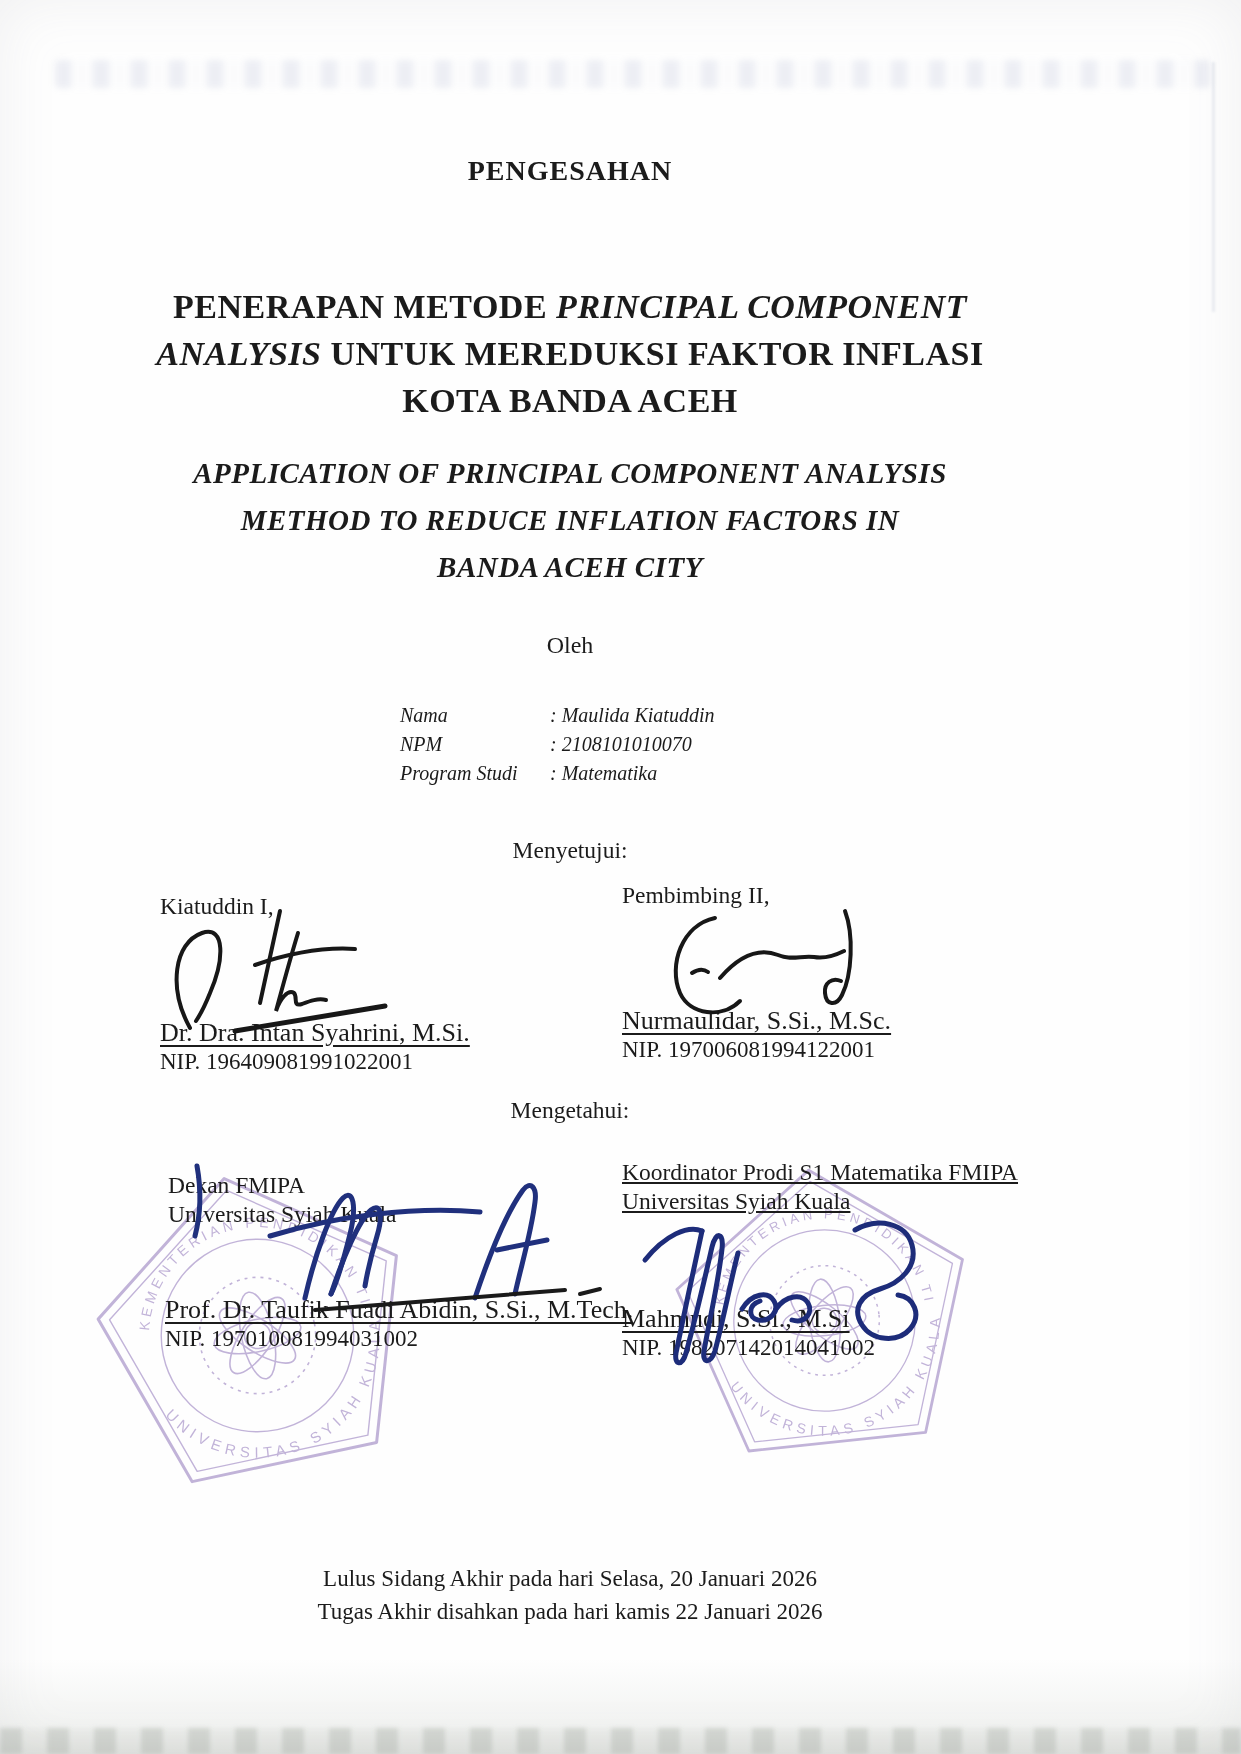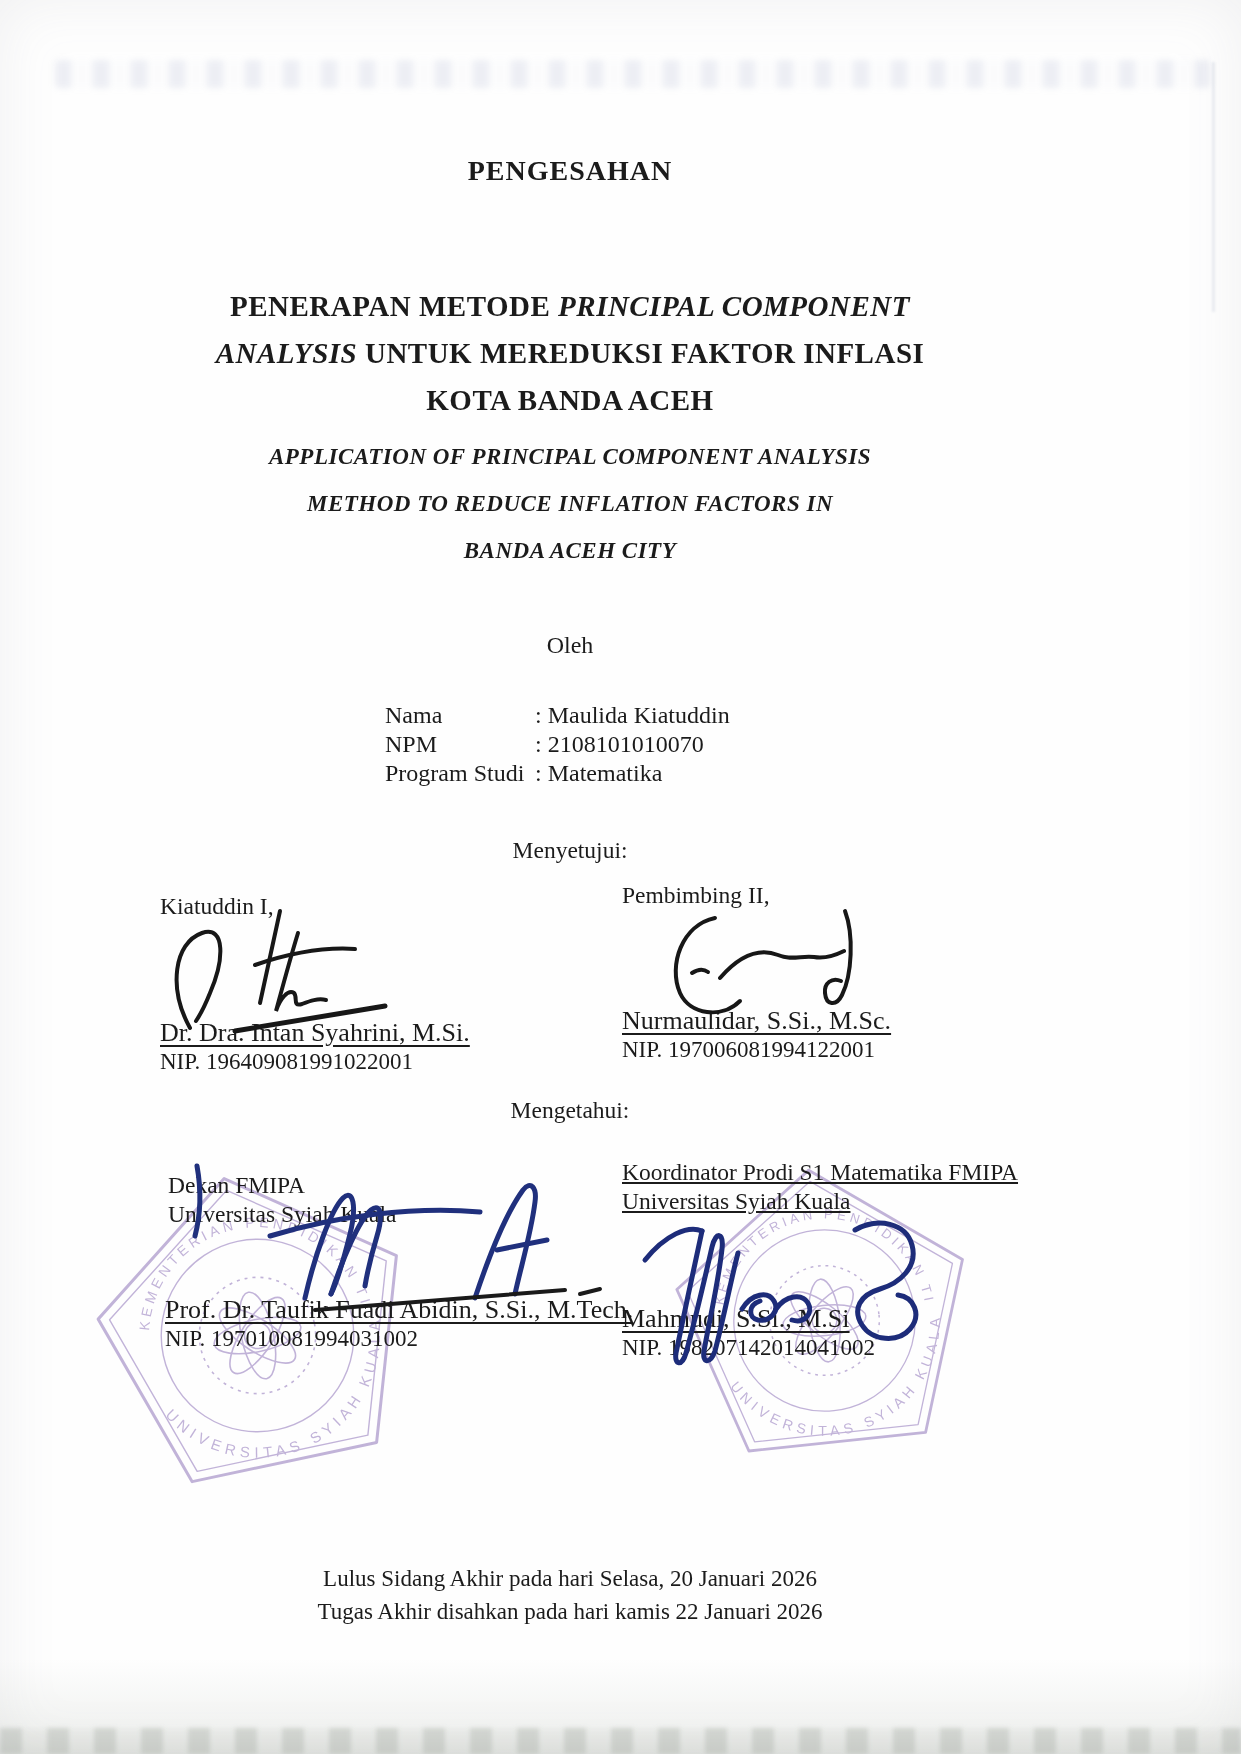--- a/index.html
+++ b/index.html
@@ -30,24 +30,24 @@
       rgba(188,194,186,0.18) 70%, rgba(168,175,166,0.32) 100%);
   }
   .artifact-bottom-streaks{
     position:absolute;left:0;bottom:0;width:100%;height:26px;
     background:repeating-linear-gradient(90deg,
       rgba(140,148,138,0.28) 0 22px, rgba(190,196,188,0.08) 22px 47px);
     filter:blur(2px);
   }
   .center{position:absolute;left:40px;width:1060px;text-align:center;}
   .heading{top:155px;font-size:28px;font-weight:bold;letter-spacing:1px;}
-  .title-id{top:283px;font-size:29px;font-weight:bold;line-height:47px;letter-spacing:0.5px;}
-  .title-en{top:433px;font-size:23px;font-weight:bold;font-style:italic;line-height:47px;letter-spacing:0.5px;}
+  .title-id{top:283px;font-size:34px;font-weight:bold;line-height:47px;letter-spacing:0.5px;}
+  .title-en{top:450px;font-size:29px;font-weight:bold;font-style:italic;line-height:47px;letter-spacing:0.5px;}
   .byline{top:632px;font-size:24px;}
-  .info{position:absolute;left:385px;top:701px;font-size:24px;line-height:29px;}
+  .info{position:absolute;left:400px;top:701px;font-size:20px;line-height:29px;font-style:italic;}
   .info-row{display:flex;}
   .info-label{width:150px;}
   .section-label{font-size:23.5px;}
   .menyetujui{top:837px;}
   .mengetahui{top:1097px;}
   .role{position:absolute;font-size:23.5px;}
   .sig-name{font-size:26px;text-decoration:underline;text-underline-offset:4px;white-space:nowrap;}
   .sig-nip{font-size:23px;white-space:nowrap;}
   .name-block{position:absolute;line-height:29px;z-index:4;}
   .ital{font-style:italic;}

